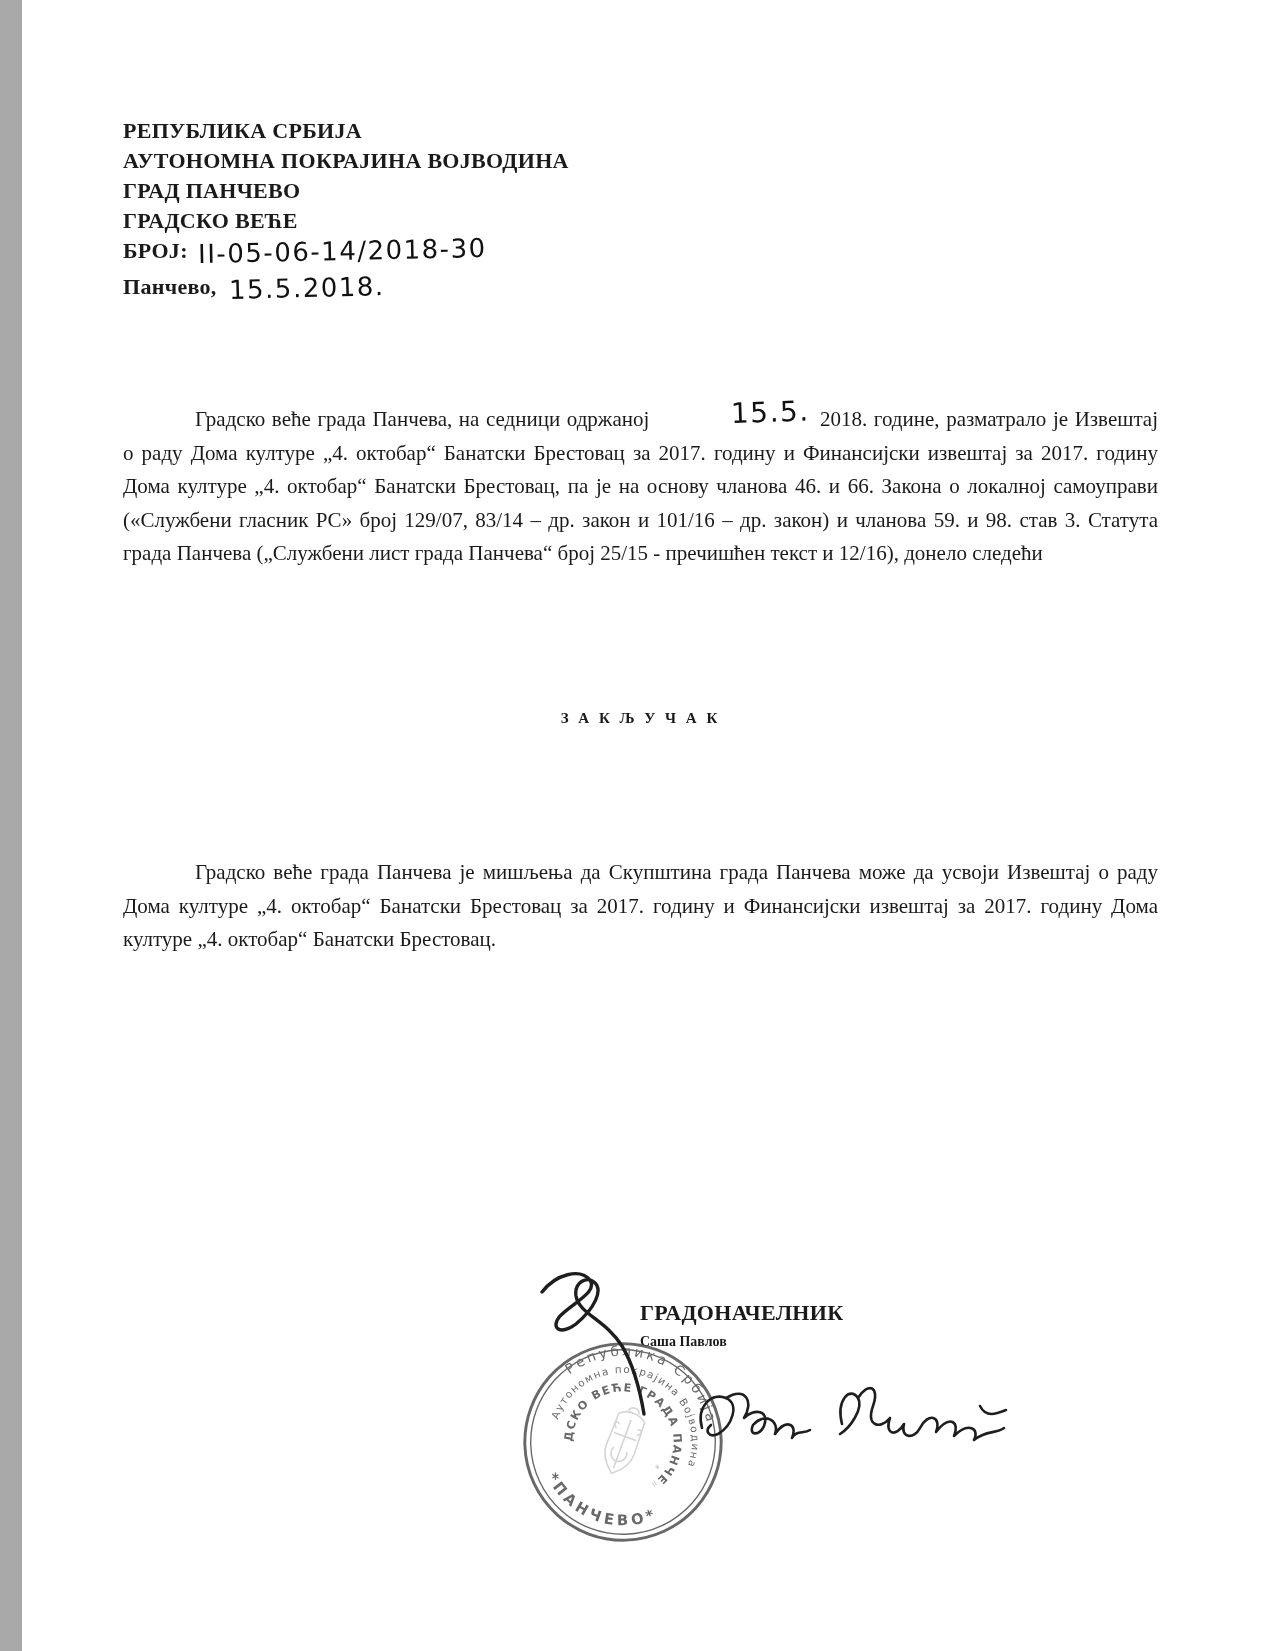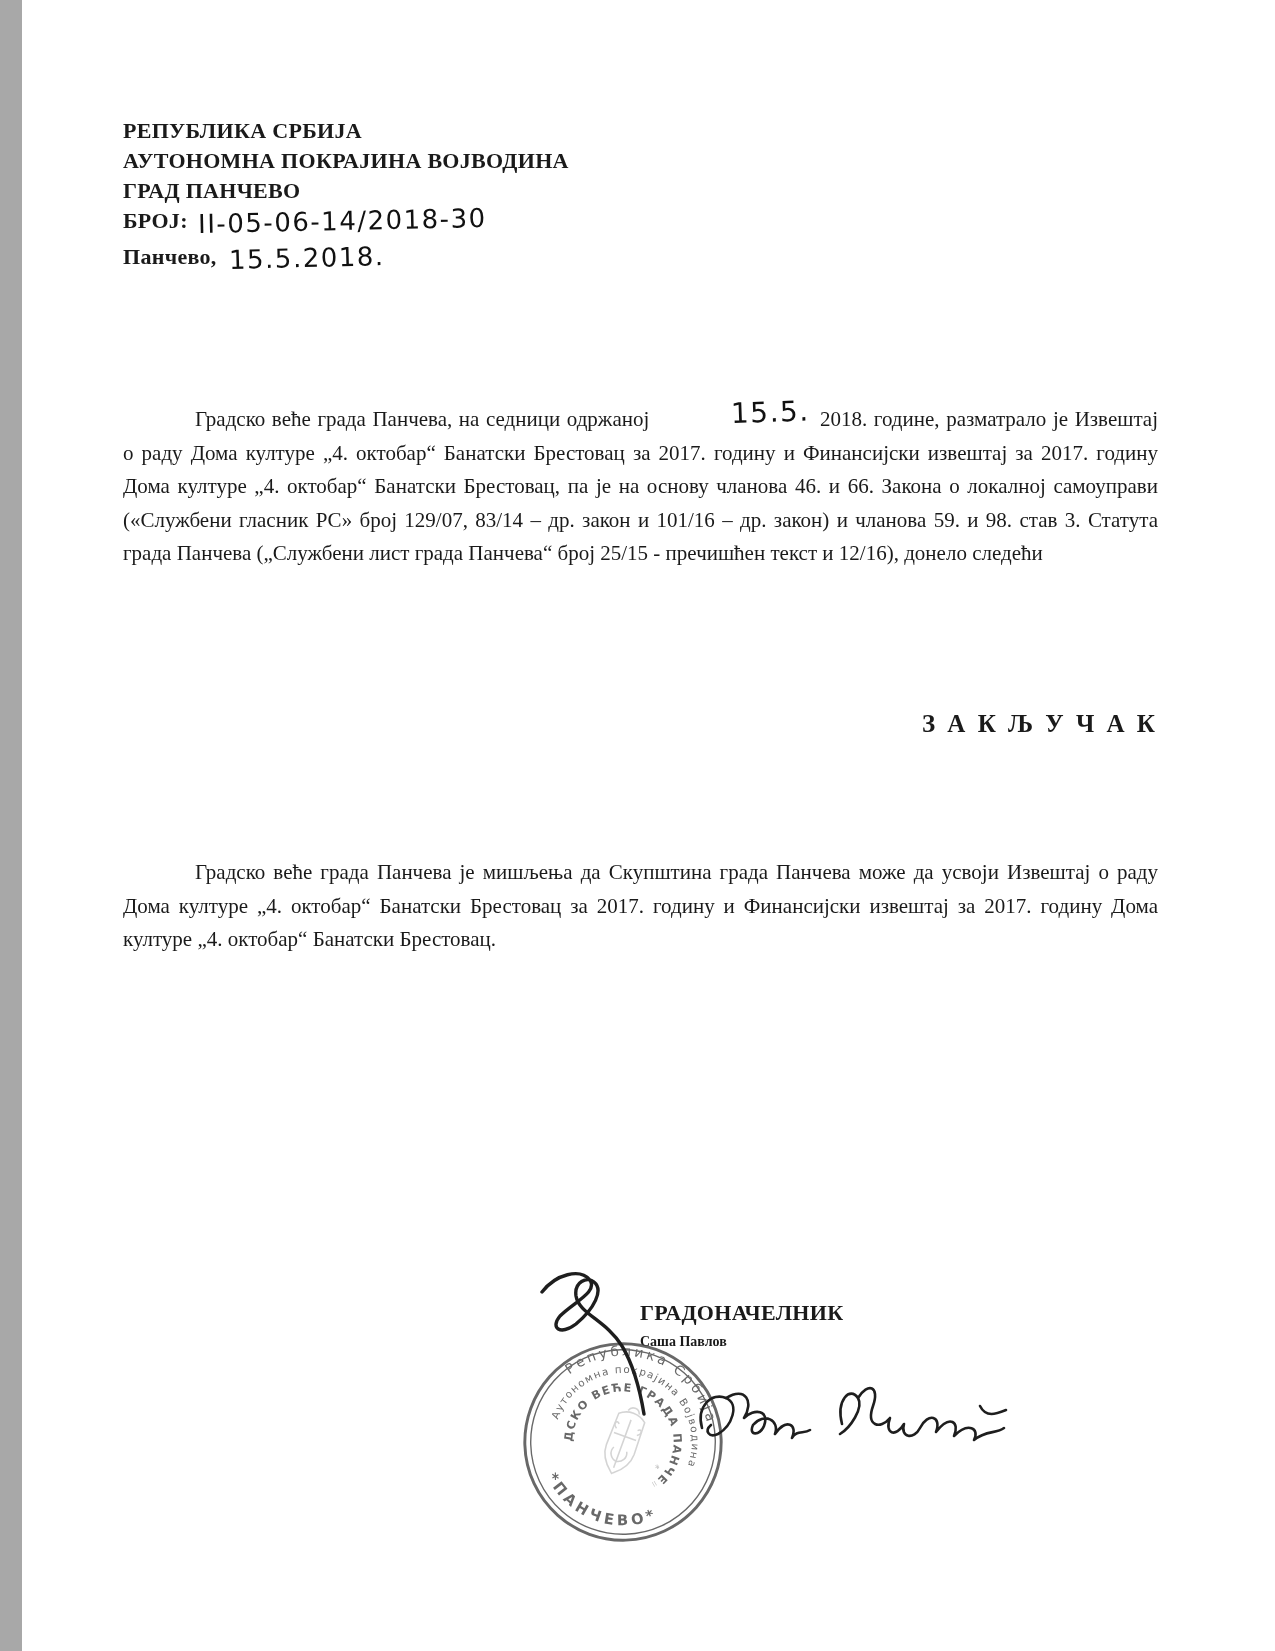--- a/index.html
+++ b/index.html
@@ -44,21 +44,21 @@
   .para{
     position:absolute;left:123px;width:1035px;margin:0;
     font-size:21px;line-height:33.5px;
     text-align:justify;text-indent:72px;
   }
   .para1{top:403px;}
   .para2{top:856px;}
   .para3{top:984px;}
   .heading{
     position:absolute;left:123px;top:710px;width:1035px;
-    text-align:right;font-weight:bold;font-size:25px;
+    text-align:center;font-weight:bold;font-size:15px;
     letter-spacing:3px;
   }
   
   .sigblock{
     position:absolute;left:640px;top:1298px;width:430px;
     text-align:left;font-weight:bold;
   }
   .sig-title{font-size:22px;line-height:29px;letter-spacing:.3px;}
   .sig-name{font-size:14px;line-height:29px;}
   
@@ -73,20 +73,21 @@
 <body>
 
 <div class="page">
 
   <div class="edge-strip"></div>
 
   <div class="letterhead">
     <div class="lh-line">РЕПУБЛИКА СРБИЈА</div>
     <div class="lh-line">АУТОНОМНА ПОКРАЈИНА ВОЈВОДИНА</div>
     <div class="lh-line">ГРАД ПАНЧЕВО</div>
+    <div class="lh-line">ГРАДСКО ВЕЋЕ</div>
     <div class="num-line">
       <span class="lbl">БРОЈ:</span>
       <span class="hw hw-number">II-05-06-14/2018-30</span>
     </div>
     <div class="num-line">
       <span class="lbl">Панчево,</span>
       <span class="hw hw-date">15.5.2018.</span>
     </div>
   </div>
 

